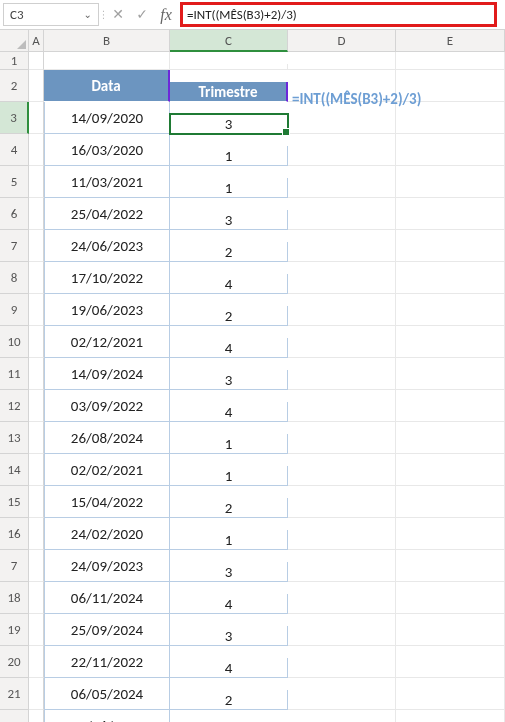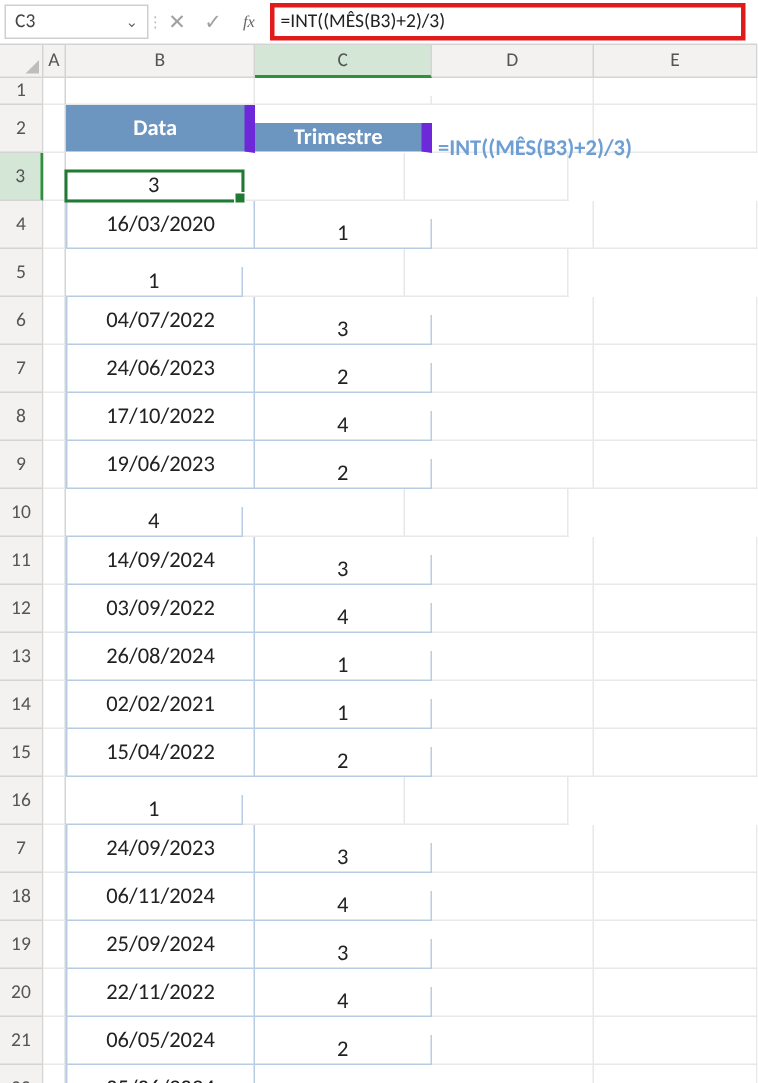--- a/index.html
+++ b/index.html
@@ -38,21 +38,21 @@
     display: flex; align-items: center; justify-content: center;
     color: #bbb; font-size: 10px;
   }
   .fb-btn {
     width: 24px;
     display: flex; align-items: center; justify-content: center;
     color: #a0a0a0;
     font-size: 14px;
     cursor: default;
   }
-  .fb-btn.fx { font-style: italic; font-family: 'Times New Roman', serif; color: #666; font-size: 11px;}
+  .fb-btn.fx { font-style: italic; font-family: 'Times New Roman', serif; color: #666; font-size: 16px;}
   .formula-input-wrap {
     flex: 1;
     margin: 2px 8px 2px 2px;
     border: 3px solid #e11b1b;
     display: flex;
     align-items: center;
     padding: 0 4px;
     background: #fff;
   }
   .formula-input {
@@ -134,21 +134,21 @@
   .cell.c-B { width: 126px; justify-content: center; }
   .cell.c-C { width: 118px; justify-content: center; margin-top: 12px; }
   .cell.c-D { width: 108px; }
   .cell.c-E { width: 109px; }
 
   
   .th {
     background: #6c95c0;
     color: #fff;
     font-weight: bold;
-    border-right: 7px solid #6d28d9;
+    border-right: 2px solid #6d28d9;
     border-bottom: 1px solid #fff;
   }
   .tbl .cell.c-B, .tbl .cell.c-C {
     border-right: 1px solid #b8cde4;
     border-bottom: 1px solid #b8cde4;
   }
   .tbl .cell.c-B { border-left: 1px solid #b8cde4; }
 
   
   .selected-cell {
@@ -224,43 +224,45 @@
     <div class="cell c-B th">Data</div>
     <div class="cell c-C th">Trimestre</div>
     <div class="cell c-D"></div>
     <div class="cell c-E"></div>
   </div>
 
   <div id="data-rows">
       <div class="row tbl">
         <div class="row-h sel">3</div>
         <div class="cell c-A"></div>
+        <div class="cell c-B">14/09/2020</div>
         <div class="cell c-C selected-cell">3</div>
         <div class="cell c-D"></div>
         <div class="cell c-E"></div>
       </div>
       <div class="row tbl">
         <div class="row-h">4</div>
         <div class="cell c-A"></div>
         <div class="cell c-B">16/03/2020</div>
         <div class="cell c-C">1</div>
         <div class="cell c-D"></div>
         <div class="cell c-E"></div>
       </div>
       <div class="row tbl">
         <div class="row-h">5</div>
         <div class="cell c-A"></div>
+        <div class="cell c-B">11/03/2021</div>
         <div class="cell c-C">1</div>
         <div class="cell c-D"></div>
         <div class="cell c-E"></div>
       </div>
       <div class="row tbl">
         <div class="row-h">6</div>
         <div class="cell c-A"></div>
-        <div class="cell c-B">04/07/2022</div>
+        <div class="cell c-B">25/04/2022</div>
         <div class="cell c-C">3</div>
         <div class="cell c-D"></div>
         <div class="cell c-E"></div>
       </div>
       <div class="row tbl">
         <div class="row-h">7</div>
         <div class="cell c-A"></div>
         <div class="cell c-B">24/06/2023</div>
         <div class="cell c-C">2</div>
         <div class="cell c-D"></div>
@@ -278,20 +280,21 @@
         <div class="row-h">9</div>
         <div class="cell c-A"></div>
         <div class="cell c-B">19/06/2023</div>
         <div class="cell c-C">2</div>
         <div class="cell c-D"></div>
         <div class="cell c-E"></div>
       </div>
       <div class="row tbl">
         <div class="row-h">10</div>
         <div class="cell c-A"></div>
+        <div class="cell c-B">02/12/2021</div>
         <div class="cell c-C">4</div>
         <div class="cell c-D"></div>
         <div class="cell c-E"></div>
       </div>
       <div class="row tbl">
         <div class="row-h">11</div>
         <div class="cell c-A"></div>
         <div class="cell c-B">14/09/2024</div>
         <div class="cell c-C">3</div>
         <div class="cell c-D"></div>
@@ -325,20 +328,21 @@
         <div class="row-h">15</div>
         <div class="cell c-A"></div>
         <div class="cell c-B">15/04/2022</div>
         <div class="cell c-C">2</div>
         <div class="cell c-D"></div>
         <div class="cell c-E"></div>
       </div>
       <div class="row tbl">
         <div class="row-h">16</div>
         <div class="cell c-A"></div>
+        <div class="cell c-B">24/02/2020</div>
         <div class="cell c-C">1</div>
         <div class="cell c-D"></div>
         <div class="cell c-E"></div>
       </div>
       <div class="row tbl">
         <div class="row-h">7</div>
         <div class="cell c-A"></div>
         <div class="cell c-B">24/09/2023</div>
         <div class="cell c-C">3</div>
         <div class="cell c-D"></div>

